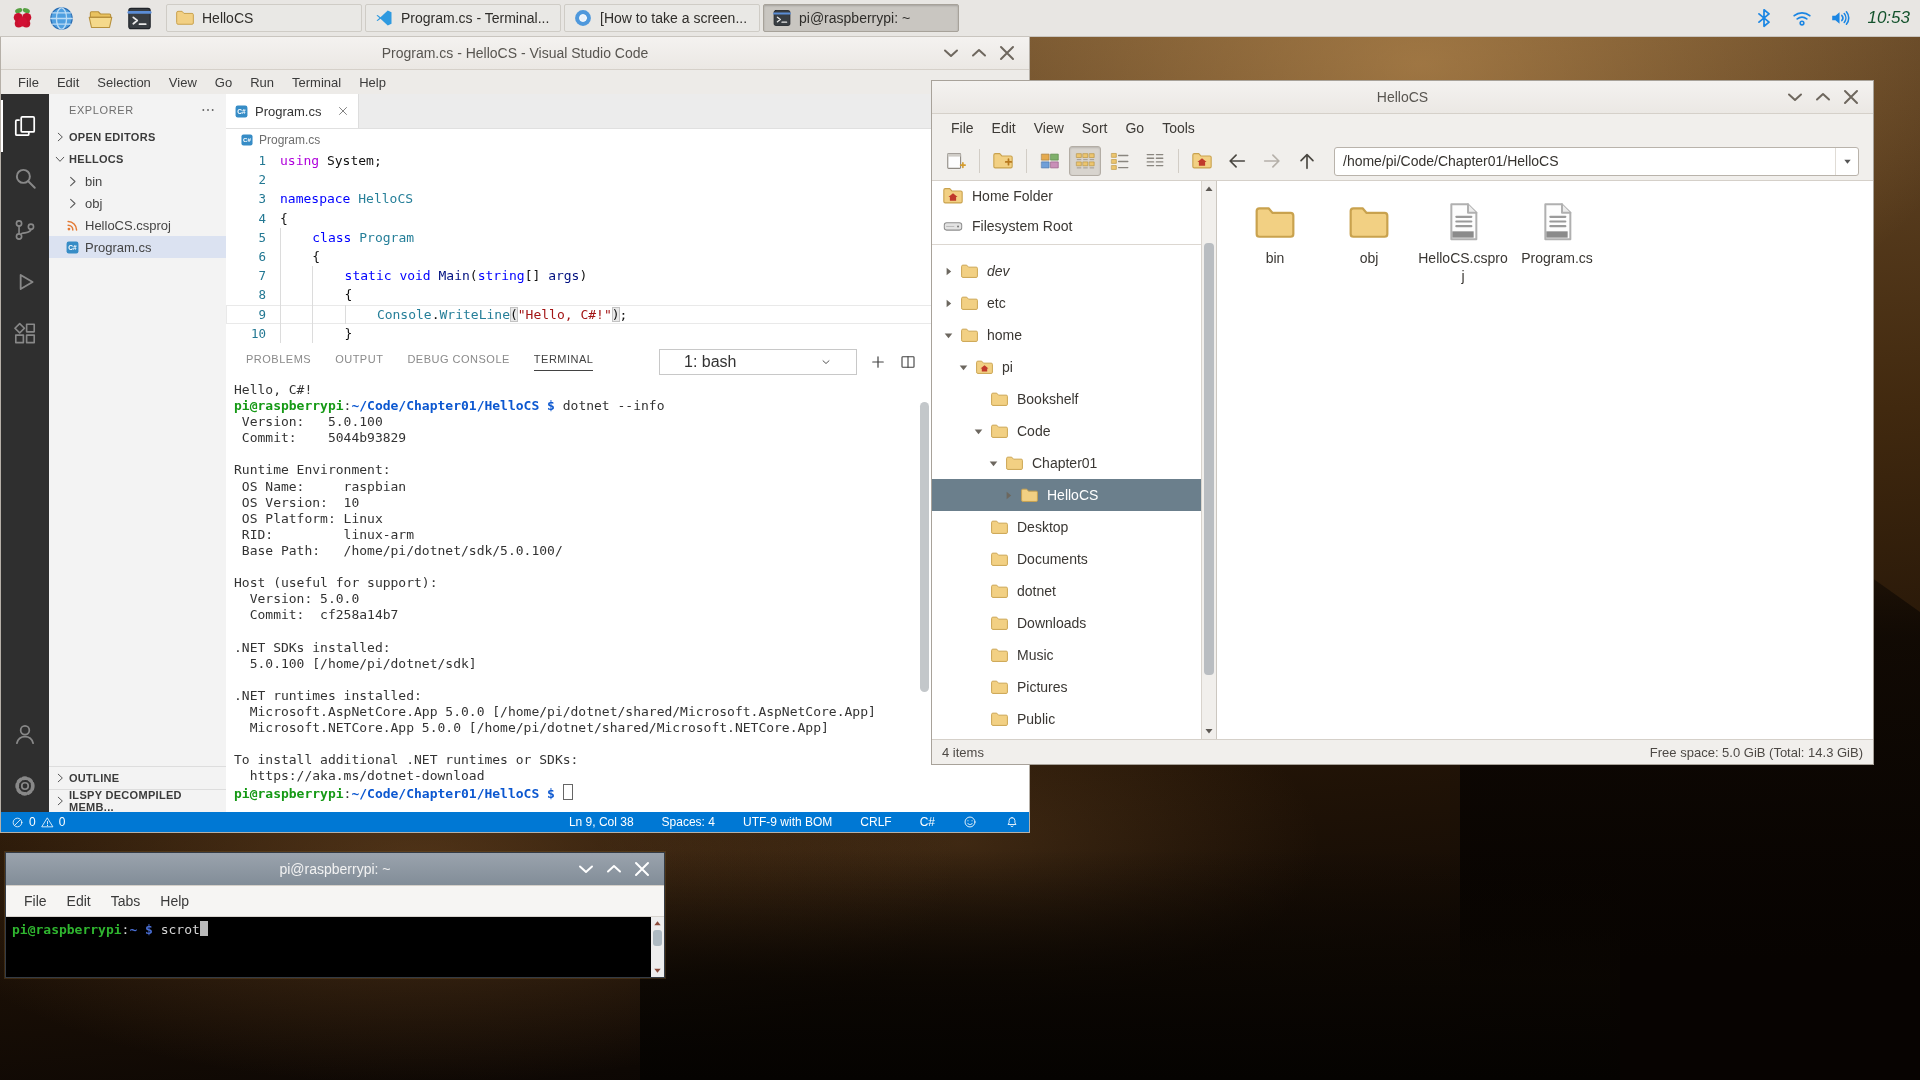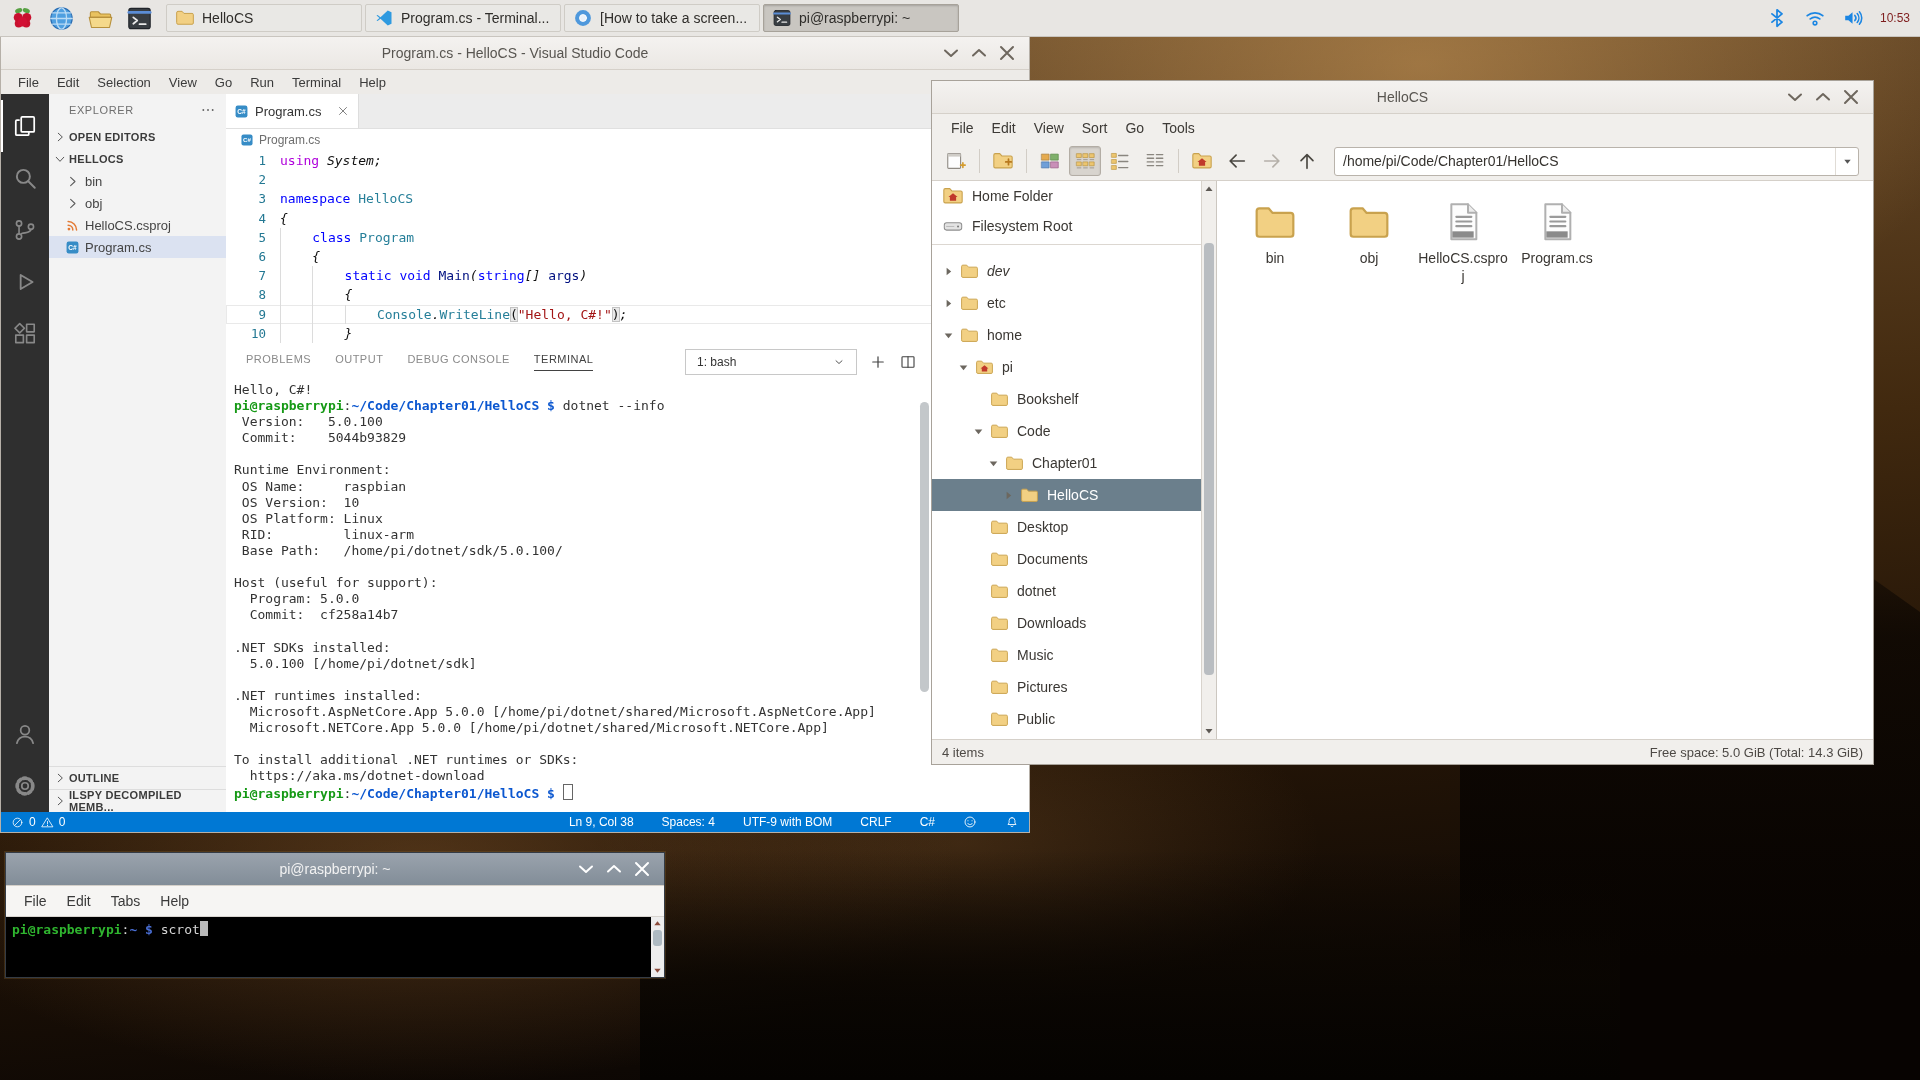--- a/index.html
+++ b/index.html
@@ -29,21 +29,21 @@
   .tb-windows{display:flex;align-items:center;gap:3px;margin-left:12px;}
   .tb-win{width:196px;height:28px;display:flex;align-items:center;gap:7px;padding:0 8px;box-sizing:border-box;
     background:#e9e8e5;border:1px solid #cfccc6;border-radius:2px;}
   .tb-win.active{background:#c9c6c1;border-color:#a7a29a;box-shadow:inset 0 1px 2px rgba(0,0,0,.18);}
   .tb-win .icon{width:20px;height:20px;}
   .tb-label{font-size:14px;color:#2f2d2a;white-space:nowrap;overflow:hidden;}
   .tb-right{margin-left:auto;display:flex;align-items:center;gap:16px;padding-right:10px;}
   #tb-tray{display:flex;align-items:center;gap:16px;}
   .tray-ic{width:22px;height:22px;color:#1b86e3;}
   .tray-ic .icon{width:22px;height:22px;}
-  .tb-clock{font-size:12px;color:#7f1d1d;}
+  .tb-clock{font-size:17px;color:#14532d;font-style:italic;}
 
   
   .win{position:absolute;box-sizing:border-box;}
   .gtk-titlebar{height:32px;display:flex;align-items:center;position:relative;
     background:linear-gradient(#f4f2f0,#ebe8e4);border-bottom:1px solid #d5d0c9;}
   .gtk-title{position:absolute;left:0;right:0;text-align:center;font-size:14px;color:#585550;}
   .gtk-controls{margin-left:auto;display:flex;align-items:center;gap:4px;padding-right:10px;z-index:2;}
   .gtk-btn{width:24px;height:20px;display:flex;align-items:center;justify-content:center;color:#6e675e;cursor:pointer;}
 
   
@@ -78,31 +78,31 @@
   .vsc-tab .tclose{width:14px;height:14px;color:#666;margin-left:auto;}
   .vsc-breadcrumb{height:22px;display:flex;align-items:center;gap:5px;padding-left:14px;font-size:12px;color:#6e6e6e;}
   .vsc-breadcrumb .icon{width:14px;height:14px;}
   .vsc-code{height:193px;overflow:hidden;font-family:"DejaVu Sans Mono",monospace;font-size:13px;}
   .code-line{height:19.2px;display:flex;align-items:center;}
   .code-line.cur-line{box-shadow:inset 0 0 0 1px #e9e9e9;}
   .ln{width:40px;text-align:right;padding-right:14px;color:#237893;flex:none;font-size:12.5px;}
   .code-body{white-space:pre;display:flex;align-items:center;height:100%;}
   .guide{display:inline-block;width:4ch;height:100%;border-left:1px solid #dcdcdc;flex:none;}
   .tok{display:inline;}
-  .fg{color:#111;font-style:italic;} .kw{color:#0000ff;} .kw2{color:#af00db;} .type{color:#267f99;}
+  .fg{color:#111;} .kw{color:#0000ff;} .kw2{color:#af00db;} .type{color:#267f99;}
   .decl{color:#001080;} .str{color:#a31515;}
   .brk{color:#111;box-shadow:inset 0 0 0 1px #c3c3c3;background:#e9e9e9;}
   .vsc-panel{flex:1;display:flex;flex-direction:column;min-height:0;position:relative;}
   .vsc-panel-head{height:36px;display:flex;align-items:center;padding:0 8px 0 20px;}
   #vsc-panel-tabs{display:flex;gap:24px;}
   .ptab{font-size:11px;letter-spacing:.5px;color:#8a8a8a;cursor:pointer;padding-bottom:5px;}
   .ptab.active{color:#424242;border-bottom:1px solid #424242;}
   .vsc-panel-right{margin-left:auto;display:flex;align-items:center;gap:12px;padding-right:104px;}
   .shell-select{width:148px;height:24px;border:1px solid #c8c8c8;background:#fff;display:flex;align-items:center;
-    padding:0 11px;font-size:12px;color:#333;cursor:pointer;}
+    padding:0 24px;font-size:16px;color:#333;cursor:pointer;}
   .shell-select .icon{margin-left:auto;width:12px;height:12px;color:#555;}
   .phbtn{width:18px;height:18px;color:#424242;cursor:pointer;}
   .vsc-terminal{flex:1;padding:2px 0 0 8px;font-family:"DejaVu Sans Mono",monospace;font-size:13px;overflow:hidden;}
   .tline{height:16.1px;white-space:pre;color:#333;}
   .tp{color:#333;} .tg{color:#159915;font-weight:bold;} .tb2{color:#0b57d0;font-weight:bold;}
   .tcur{display:inline-block;width:8px;height:14px;border:1px solid #666;vertical-align:-2px;}
   .vsc-term-scroll{position:absolute;right:100px;top:40px;width:9px;bottom:8px;}
   .vsc-term-scroll .thumb{position:absolute;top:18px;height:290px;width:9px;background:#c3c7ca;border-radius:5px;}
   .vsc-statusbar{height:20px;background:#0078d4;color:#fff;display:flex;align-items:center;
     font-size:12px;padding:0 10px;}
@@ -459,21 +459,21 @@
             <div class="tline"><span class="tp"> Commit:    5044b93829</span></div>
             <div class="tline">&nbsp;</div>
             <div class="tline"><span class="tp">Runtime Environment:</span></div>
             <div class="tline"><span class="tp"> OS Name:     raspbian</span></div>
             <div class="tline"><span class="tp"> OS Version:  10</span></div>
             <div class="tline"><span class="tp"> OS Platform: Linux</span></div>
             <div class="tline"><span class="tp"> RID:         linux-arm</span></div>
             <div class="tline"><span class="tp"> Base Path:   /home/pi/dotnet/sdk/5.0.100/</span></div>
             <div class="tline">&nbsp;</div>
             <div class="tline"><span class="tp">Host (useful for support):</span></div>
-            <div class="tline"><span class="tp">  Program: 5.0.0</span></div>
+            <div class="tline"><span class="tp">  Version: 5.0.0</span></div>
             <div class="tline"><span class="tp">  Commit:  cf258a14b7</span></div>
             <div class="tline">&nbsp;</div>
             <div class="tline"><span class="tp">.NET SDKs installed:</span></div>
             <div class="tline"><span class="tp">  5.0.100 [/home/pi/dotnet/sdk]</span></div>
             <div class="tline">&nbsp;</div>
             <div class="tline"><span class="tp">.NET runtimes installed:</span></div>
             <div class="tline"><span class="tp">  Microsoft.AspNetCore.App 5.0.0 [/home/pi/dotnet/shared/Microsoft.AspNetCore.App]</span></div>
             <div class="tline"><span class="tp">  Microsoft.NETCore.App 5.0.0 [/home/pi/dotnet/shared/Microsoft.NETCore.App]</span></div>
             <div class="tline">&nbsp;</div>
             <div class="tline"><span class="tp">To install additional .NET runtimes or SDKs:</span></div>

